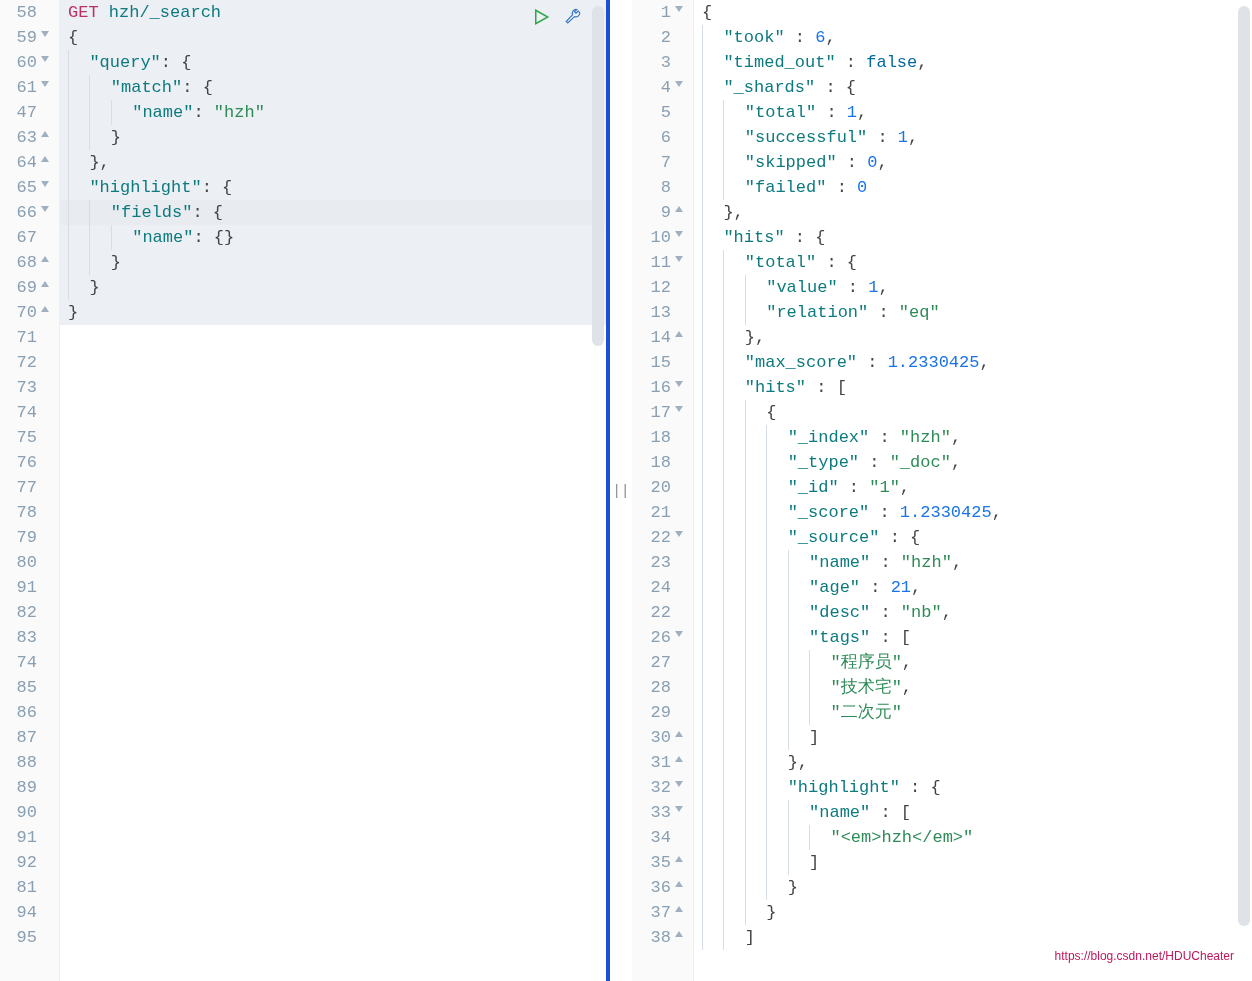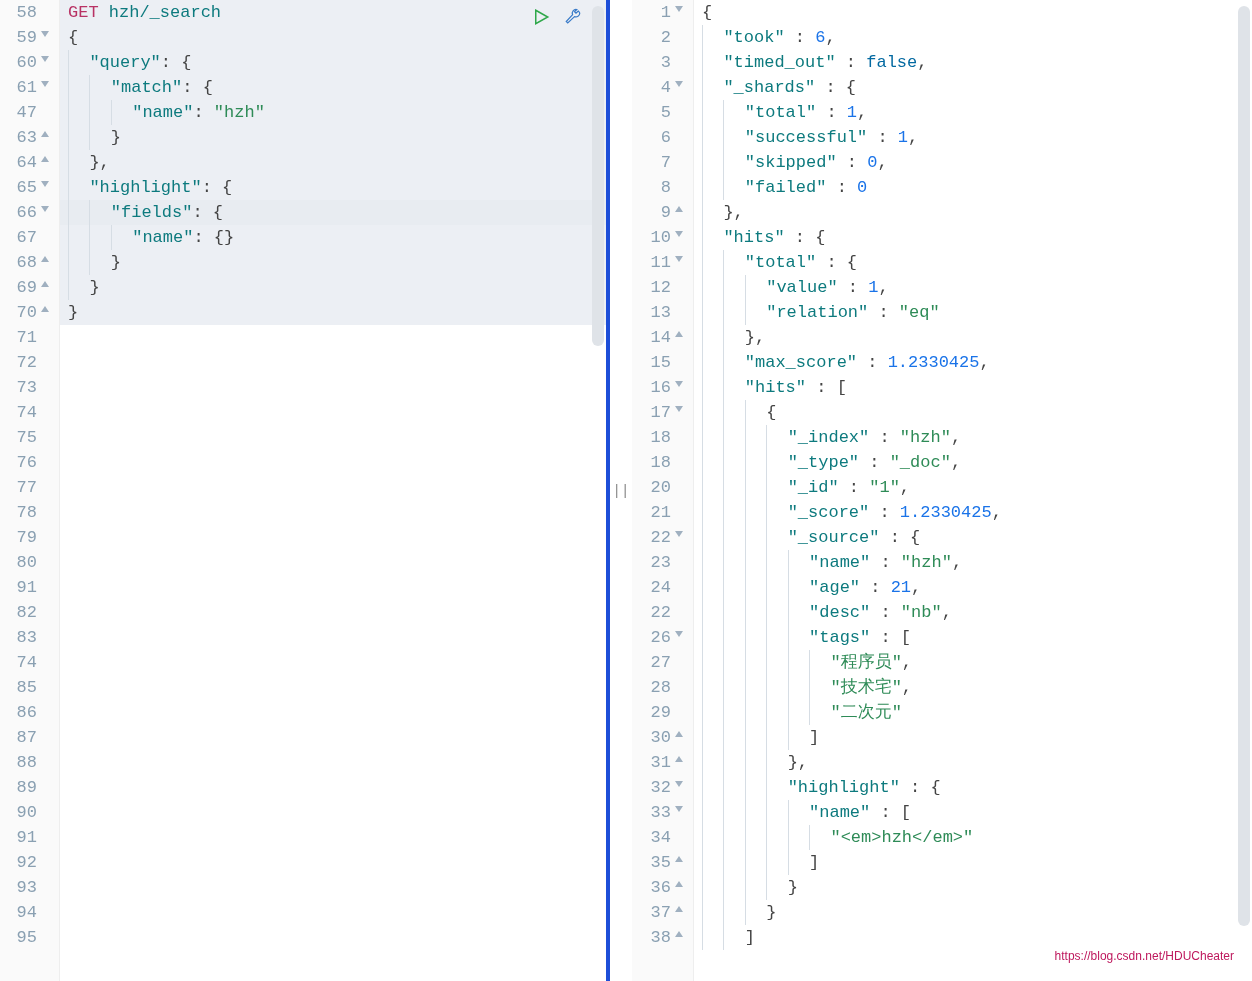--- a/index.html
+++ b/index.html
@@ -138,21 +138,21 @@
       <div class="gutter-row">83</div>
       <div class="gutter-row">74</div>
       <div class="gutter-row">85</div>
       <div class="gutter-row">86</div>
       <div class="gutter-row">87</div>
       <div class="gutter-row">88</div>
       <div class="gutter-row">89</div>
       <div class="gutter-row">90</div>
       <div class="gutter-row">91</div>
       <div class="gutter-row">92</div>
-      <div class="gutter-row">93</div>
+      <div class="gutter-row">81</div>
       <div class="gutter-row">94</div>
       <div class="gutter-row">95</div>
     </div>
   <div class="code" id="left-code"><div><div class="code-row hl-row"><span class="kw">GET</span> <span class="key">hzh/_search</span></div><div class="code-row hl-row"><span class="punct">{</span></div><div class="code-row hl-row"><span class="indent">&nbsp;&nbsp;</span><span class="key">"query"</span><span class="punct">: {</span></div><div class="code-row hl-row"><span class="indent">&nbsp;&nbsp;</span><span class="indent">&nbsp;&nbsp;</span><span class="key">"match"</span><span class="punct">: {</span></div><div class="code-row hl-row"><span class="indent">&nbsp;&nbsp;</span><span class="indent">&nbsp;&nbsp;</span><span class="indent">&nbsp;&nbsp;</span><span class="key">"name"</span><span class="punct">: </span><span class="str">"hzh"</span></div><div class="code-row hl-row"><span class="indent">&nbsp;&nbsp;</span><span class="indent">&nbsp;&nbsp;</span><span class="punct">}</span></div><div class="code-row hl-row"><span class="indent">&nbsp;&nbsp;</span><span class="punct">},</span></div><div class="code-row hl-row"><span class="indent">&nbsp;&nbsp;</span><span class="key">"highlight"</span><span class="punct">: {</span></div><div class="code-row hl-row active-line"><span class="indent">&nbsp;&nbsp;</span><span class="indent">&nbsp;&nbsp;</span><span class="key">"fields"</span><span class="punct">: {</span></div><div class="code-row hl-row"><span class="indent">&nbsp;&nbsp;</span><span class="indent">&nbsp;&nbsp;</span><span class="indent">&nbsp;&nbsp;</span><span class="key">"name"</span><span class="punct">: {}</span></div><div class="code-row hl-row"><span class="indent">&nbsp;&nbsp;</span><span class="indent">&nbsp;&nbsp;</span><span class="punct">}</span></div><div class="code-row hl-row"><span class="indent">&nbsp;&nbsp;</span><span class="punct">}</span></div><div class="code-row hl-row"><span class="punct">}</span></div><div class="code-row"></div><div class="code-row"></div><div class="code-row"></div><div class="code-row"></div><div class="code-row"></div><div class="code-row"></div><div class="code-row"></div><div class="code-row"></div><div class="code-row"></div><div class="code-row"></div><div class="code-row"></div><div class="code-row"></div><div class="code-row"></div><div class="code-row"></div><div class="code-row"></div><div class="code-row"></div><div class="code-row"></div><div class="code-row"></div><div class="code-row"></div><div class="code-row"></div><div class="code-row"></div><div class="code-row"></div><div class="code-row"></div><div class="code-row"></div><div class="code-row"></div></div>
     <div class="toolbar">
       <div class="icon-btn">
         <svg width="18" height="18" viewBox="0 0 24 24">
             <path d="M5 3 L21 12 L5 21 Z" fill="none" stroke="#2fa84a" stroke-width="2"></path>
           </svg>
       </div>

